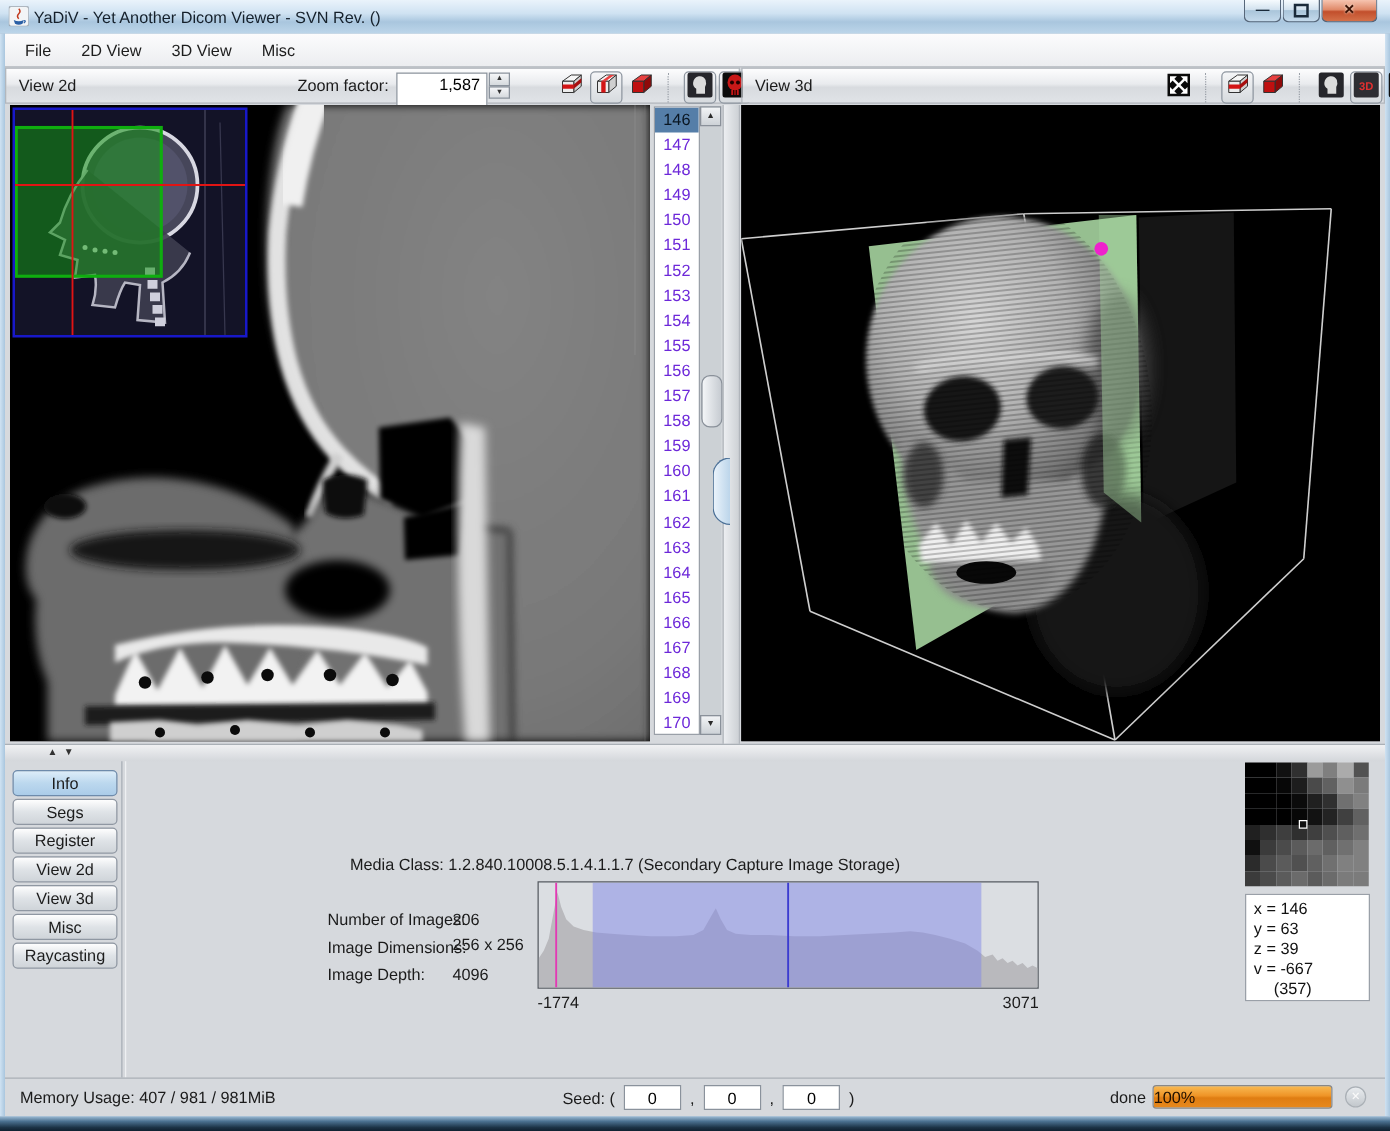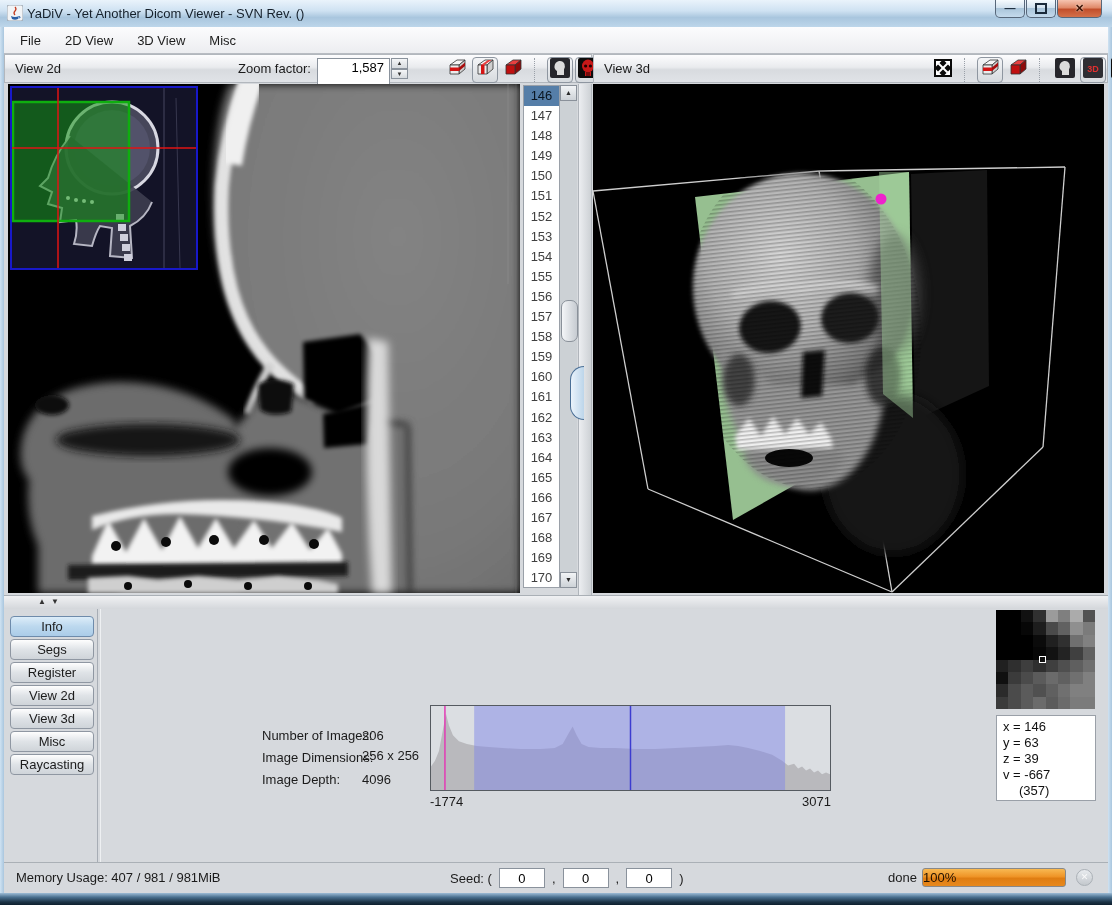--- a/index.html
+++ b/index.html
@@ -45,21 +45,21 @@
     background:transparent;display:flex;align-items:center;justify-content:center;}
   .icon-btn.framed{border:1px solid #8e96a0;background:linear-gradient(#f4f5f7,#d6dade);}
   .tsep{width:7px;height:24px;border-left:1px dotted #9aa0a8;margin:0 4px 0 7px;}
   
   #ct-canvas{position:absolute;left:8px;top:84px;width:512px;height:509px;background:#000;}
   #thumb{position:absolute;left:10px;top:86px;width:188px;height:184px;border:2px solid #1818c8;box-sizing:border-box;}
   #v3d-canvas{position:absolute;left:593px;top:84px;width:511px;height:509px;background:#000;}
   
   #slice-list{position:absolute;left:523px;top:85px;width:37px;height:503px;background:#fff;
     border:1px solid #9aa0a8;box-sizing:border-box;overflow:hidden;}
-  .slice{height:20.1px;line-height:20px;text-align:center;color:#404040;}
+  .slice{height:20.1px;line-height:20px;text-align:center;color:#6d28d9;}
   .slice.sel{background:#557ea8;color:#0a1622;}
   #slice-scroll{position:absolute;left:560px;top:85px;width:17px;height:503px;background:#ccd1d5;}
   .sbtn{position:absolute;left:0;width:17px;height:16px;border:1px solid #8a919a;box-sizing:border-box;
     background:linear-gradient(#f2f4f6,#cdd2d7);font-size:7px;line-height:14px;text-align:center;color:#2a2a2a;padding:0;}
   #sthumb{position:absolute;left:1px;top:215px;width:15px;height:40px;border:1px solid #8a919a;
     border-radius:7px;background:linear-gradient(90deg,#f4f6f8,#c6cbd1);}
   #vsplit{position:absolute;left:578px;top:84px;width:14px;height:511px;
     background:linear-gradient(90deg,#eceef1,#cdd1d5);border-left:1px solid #b0b5bb;border-right:1px solid #b0b5bb;box-sizing:border-box;}
   #vsplit-handle{position:absolute;left:570px;top:366px;width:13px;height:52px;
     background:linear-gradient(90deg,#eaf3fb,#bcd5ea);border:1px solid #4a6f96;border-right:none;
@@ -422,20 +422,21 @@
       <circle cx="288" cy="115" r="5.5" fill="#ee22cc"></circle>
     </svg>
   </div>
 
   <div id="hsplit">
     <span id="hsplit-arrows">▲▼</span>
   </div>
 
   <div id="tabsep"></div>
 
+  <div id="media-line">Media Class: 1.2.840.10008.5.1.4.1.1.7 (Secondary Capture Image Storage)</div>
   <div id="stats-host">
       <span class="stat-label" style="top: 728px;">Number of Images:</span>
       <span class="stat-value" style="top: 728px;">206</span>
       <span class="stat-label" style="top: 750px;">Image Dimensions:</span>
       <span class="stat-value" style="top: 748px;">256 x 256</span>
       <span class="stat-label" style="top: 772px;">Image Depth:</span>
       <span class="stat-value" style="top: 772px;">4096</span>
     </div>
 
   <div id="hist-box">

